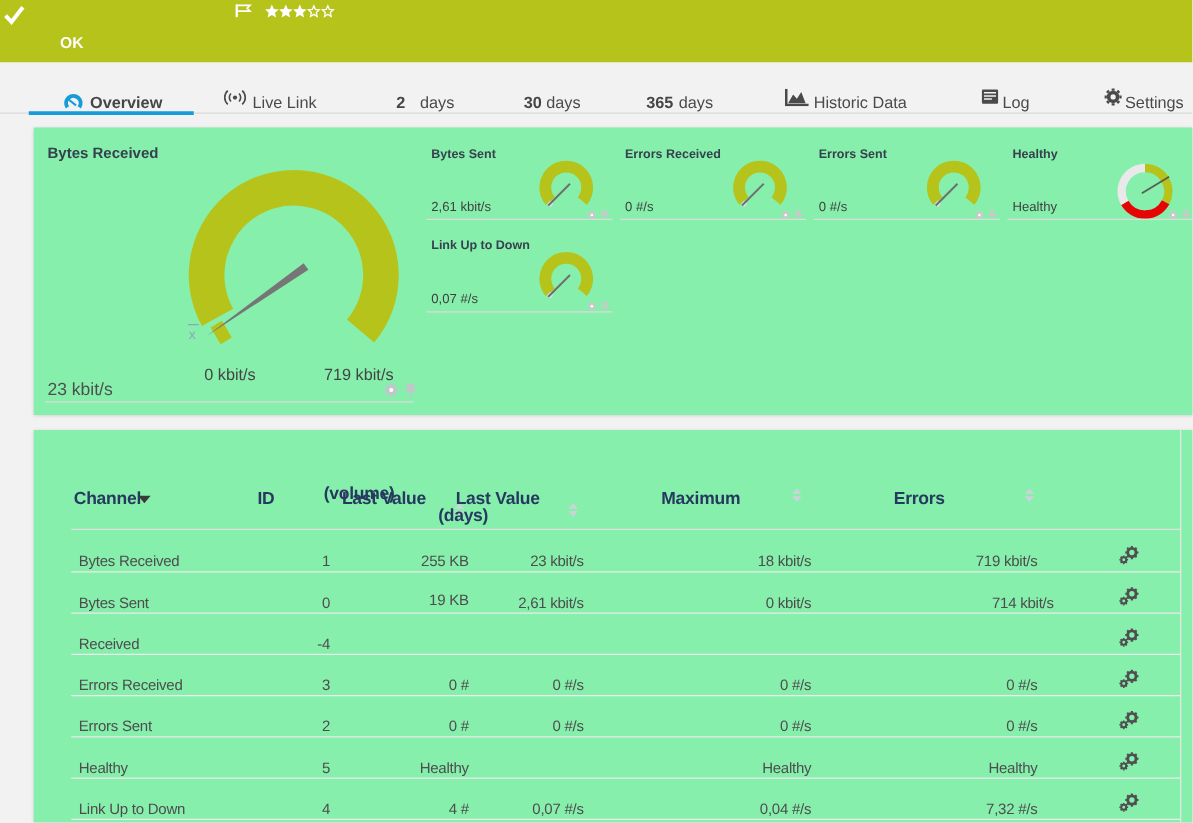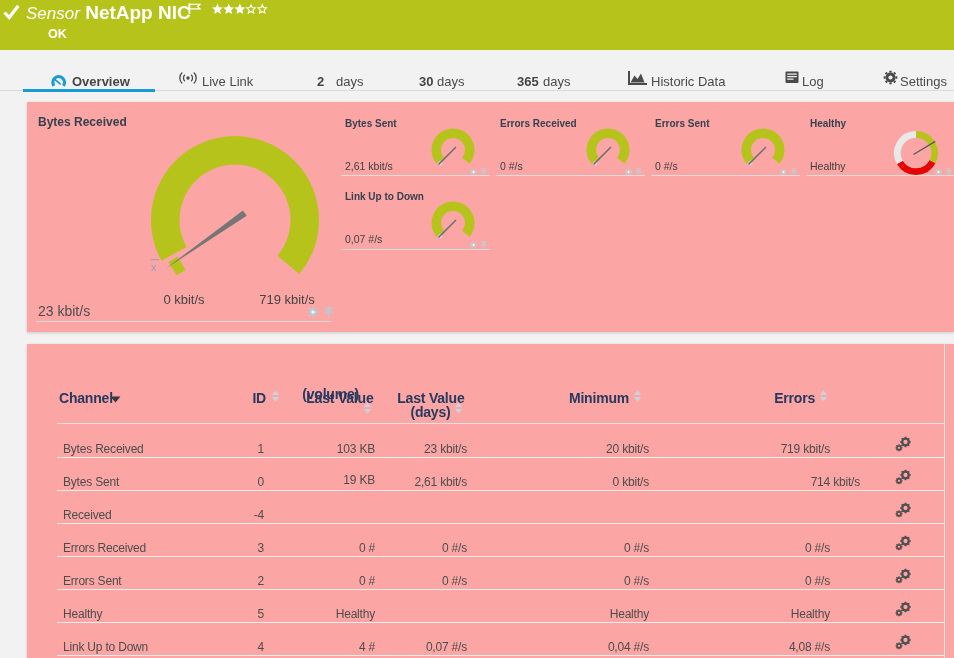--- a/index.html
+++ b/index.html
@@ -8,43 +8,42 @@
 .abs { position:absolute; }
 .hdr { position:absolute; top:0; left:0; width:954px; height:50px; background:#b6c31b; }
 .hdr .title { position:absolute; left:26px; top:1.5px; color:#fff; font-size:19px; white-space:nowrap; }
 .hdr .title em { font-style:italic; font-weight:normal; font-size:17px; }
 .hdr .title b { font-weight:bold; }
 .hdr .ok { position:absolute; left:48px; top:27px; color:#fff; font-size:12.5px; font-weight:bold; }
 .tabs { position:absolute; top:50px; left:0; width:954px; height:41px; background:#f2f2f2; border-bottom:1px solid #dadada; }
 .tabtxt { position:absolute; top:73.5px; font-size:13px; line-height:15px; color:#4a4a4a; white-space:nowrap; }
 .tabtxt b { font-weight:bold; color:#454545; }
 .ovl { position:absolute; left:23px; top:89px; width:132px; height:3px; background:#189cd8; }
-.panel { position:absolute; background:#fca5a5; box-shadow:0 1px 3px rgba(0,0,0,0.16); }
+.panel { position:absolute; background:#86efac; box-shadow:0 1px 3px rgba(0,0,0,0.16); }
 #p1 { left:27px; top:102px; width:927px; height:230px; }
 #p2 { left:27px; top:344px; width:927px; height:314px; }
 .mtitle { position:absolute; font-size:10px; font-weight:bold; color:#36414e; white-space:nowrap; letter-spacing:0px; }
 .mval { position:absolute; font-size:10.5px; color:#3f3f3f; white-space:nowrap; }
 .uline { position:absolute; height:1px; background:#dcdcdc; }
 .glabel { position:absolute; width:80px; text-align:center; font-size:13px; color:#444; }
 .bigval { position:absolute; left:11px; top:201px; font-size:14px; color:#4e4e4e; }
 .thead { position:absolute; font-size:14px; font-weight:bold; color:#26395e; white-space:nowrap; letter-spacing:-0.2px; }
-.thr { text-align:right; }
+.thr { text-align:left; }
 .cell { position:absolute; font-size:12px; color:#4d4d4d; white-space:nowrap; letter-spacing:-0.2px; }
 .cellr { text-align:right; }
 .sep { position:absolute; left:30px; width:887px; height:1px; background:#ececec; }
 .vline { position:absolute; left:917px; top:0; width:1px; height:314px; background:#e5e5e5; }
 </style>
 </head>
 <body>
 
 <div class="hdr">
   <svg class="abs" style="left:3px;top:4px" width="17" height="17" viewBox="0 0 17 17">
     <path d="M1.5 8.5 L6.2 13.6 L15.3 1.8" fill="none" stroke="#fff" stroke-width="3.2"></path>
   </svg>
-  <div class="title"><em>Sensor</em> <b>NetApp NIC</b></div>
   <svg class="abs" style="left:188px;top:3px" width="14" height="11" viewBox="0 0 14 11">
     <path d="M1.4 0.6 V10.8" stroke="#fff" stroke-width="1.8" fill="none"></path>
     <path d="M1.4 1.3 H12 L9.7 3.6 L12 5.9 H1.4 Z" fill="none" stroke="#fff" stroke-width="1.3"></path>
   </svg>
   <svg class="abs" style="left:212px;top:2.5px" width="57" height="13" viewBox="0 0 54 12.3">
     <g fill="#fff">
       <path id="s1" d="M5.2 0.5 L6.7 3.9 L10.3 4.3 L7.6 6.8 L8.4 10.4 L5.2 8.5 L2 10.4 L2.8 6.8 L0.1 4.3 L3.7 3.9 Z"></path>
       <use href="#s1" x="10.6"></use>
       <use href="#s1" x="21.2"></use>
     </g>
@@ -244,54 +243,54 @@
   <div class="thead thr" style="left:246.5px;top:45.5px;width:100px">Last Value</div>
   <div class="thead thr" style="left:232px;top:42px;width:100px">(volume)</div>
   <svg class="abs" style="left:335.5px;top:58px" width="9" height="12" viewBox="0 0 9 12">
       <path d="M4.5 0.5 L8.3 5 H0.7 Z M4.5 11.5 L0.7 7 H8.3 Z" fill="#ccd2da"></path>
     </svg>
   <div class="thead thr" style="left:337.5px;top:45.5px;width:100px">Last Value</div>
   <div class="thead thr" style="left:323.5px;top:59.5px;width:100px">(days)</div>
   <svg class="abs" style="left:427px;top:58px" width="9" height="12" viewBox="0 0 9 12">
       <path d="M4.5 0.5 L8.3 5 H0.7 Z M4.5 11.5 L0.7 7 H8.3 Z" fill="#ccd2da"></path>
     </svg>
-  <div class="thead thr" style="left:502px;top:45.5px;width:100px">Minimum</div>
+  <div class="thead thr" style="left:502px;top:45.5px;width:100px">Maximum</div>
   <svg class="abs" style="left:606px;top:45.5px" width="9" height="12" viewBox="0 0 9 12">
       <path d="M4.5 0.5 L8.3 5 H0.7 Z M4.5 11.5 L0.7 7 H8.3 Z" fill="#ccd2da"></path>
     </svg>
   <div class="thead thr" style="left:688px;top:45.5px;width:100px">Errors</div>
   <svg class="abs" style="left:792px;top:45.5px" width="9" height="12" viewBox="0 0 9 12">
       <path d="M4.5 0.5 L8.3 5 H0.7 Z M4.5 11.5 L0.7 7 H8.3 Z" fill="#ccd2da"></path>
     </svg>
   <div class="sep" style="top:78.5px;background:#e0e0e0"></div>
   <div class="cell" style="left:36px;top:97.5px">Bytes Received</div>
   <div class="cell cellr" style="left:177px;top:97.5px;width:60px">1</div>
-  <div class="cell cellr" style="left:248px;top:97.5px;width:100px">103 KB</div>
+  <div class="cell cellr" style="left:248px;top:97.5px;width:100px">255 KB</div>
   <div class="cell cellr" style="left:340px;top:97.5px;width:100px">23 kbit/s</div>
-  <div class="cell cellr" style="left:522px;top:97.5px;width:100px">20 kbit/s</div>
+  <div class="cell cellr" style="left:522px;top:97.5px;width:100px">18 kbit/s</div>
   <div class="cell cellr" style="left:703px;top:97.5px;width:100px">719 kbit/s</div>
   <svg class="abs" style="left:868px;top:92px" width="17" height="16" viewBox="0 0 17 16">
     <g stroke="#4f4f4f" fill="none">
       <circle cx="10.5" cy="6" r="3.3" stroke-width="2.3"></circle>
       <g stroke-width="1.7">
           <path d="M10.5 0.7 V2 M10.5 10 V11.3 M5.2 6 H6.5 M14.5 6 H15.8 M6.75 2.25 L7.7 3.2 M13.3 8.8 L14.25 9.75 M14.25 2.25 L13.3 3.2 M7.7 8.8 L6.75 9.75"></path>
         </g>
       <circle cx="4" cy="11.8" r="2" stroke-width="1.7"></circle>
       <g stroke-width="1.3">
           <path d="M4 8.3 V9.3 M4 14.3 V15.3 M0.5 11.8 H1.5 M6.5 11.8 H7.5 M1.5 9.3 L2.3 10.1 M5.7 13.5 L6.5 14.3 M6.5 9.3 L5.7 10.1 M2.3 13.5 L1.5 14.3"></path>
         </g>
     </g>
   </svg>
   <div class="sep" style="top:112.5px"></div>
   <div class="cell" style="left:36px;top:130.5px">Bytes Sent</div>
   <div class="cell cellr" style="left:177px;top:130.5px;width:60px">0</div>
   <div class="cell cellr" style="left:248px;top:129px;width:100px">19 KB</div>
   <div class="cell cellr" style="left:340px;top:130.5px;width:100px">2,61 kbit/s</div>
   <div class="cell cellr" style="left:522px;top:130.5px;width:100px">0 kbit/s</div>
-  <div class="cell cellr" style="left:733px;top:130.5px;width:100px">714 kbit/s</div>
+  <div class="cell cellr" style="left:716px;top:130.5px;width:100px">714 kbit/s</div>
   <svg class="abs" style="left:868px;top:125px" width="17" height="16" viewBox="0 0 17 16">
     <g stroke="#4f4f4f" fill="none">
       <circle cx="10.5" cy="6" r="3.3" stroke-width="2.3"></circle>
       <g stroke-width="1.7">
           <path d="M10.5 0.7 V2 M10.5 10 V11.3 M5.2 6 H6.5 M14.5 6 H15.8 M6.75 2.25 L7.7 3.2 M13.3 8.8 L14.25 9.75 M14.25 2.25 L13.3 3.2 M7.7 8.8 L6.75 9.75"></path>
         </g>
       <circle cx="4" cy="11.8" r="2" stroke-width="1.7"></circle>
       <g stroke-width="1.3">
           <path d="M4 8.3 V9.3 M4 14.3 V15.3 M0.5 11.8 H1.5 M6.5 11.8 H7.5 M1.5 9.3 L2.3 10.1 M5.7 13.5 L6.5 14.3 M6.5 9.3 L5.7 10.1 M2.3 13.5 L1.5 14.3"></path>
         </g>
@@ -367,21 +366,21 @@
           <path d="M4 8.3 V9.3 M4 14.3 V15.3 M0.5 11.8 H1.5 M6.5 11.8 H7.5 M1.5 9.3 L2.3 10.1 M5.7 13.5 L6.5 14.3 M6.5 9.3 L5.7 10.1 M2.3 13.5 L1.5 14.3"></path>
         </g>
     </g>
   </svg>
   <div class="sep" style="top:277.5px"></div>
   <div class="cell" style="left:36px;top:295.5px">Link Up to Down</div>
   <div class="cell cellr" style="left:177px;top:295.5px;width:60px">4</div>
   <div class="cell cellr" style="left:248px;top:295.5px;width:100px">4 #</div>
   <div class="cell cellr" style="left:340px;top:295.5px;width:100px">0,07 #/s</div>
   <div class="cell cellr" style="left:522px;top:295.5px;width:100px">0,04 #/s</div>
-  <div class="cell cellr" style="left:703px;top:295.5px;width:100px">4,08 #/s</div>
+  <div class="cell cellr" style="left:703px;top:295.5px;width:100px">7,32 #/s</div>
   <svg class="abs" style="left:868px;top:290px" width="17" height="16" viewBox="0 0 17 16">
     <g stroke="#4f4f4f" fill="none">
       <circle cx="10.5" cy="6" r="3.3" stroke-width="2.3"></circle>
       <g stroke-width="1.7">
           <path d="M10.5 0.7 V2 M10.5 10 V11.3 M5.2 6 H6.5 M14.5 6 H15.8 M6.75 2.25 L7.7 3.2 M13.3 8.8 L14.25 9.75 M14.25 2.25 L13.3 3.2 M7.7 8.8 L6.75 9.75"></path>
         </g>
       <circle cx="4" cy="11.8" r="2" stroke-width="1.7"></circle>
       <g stroke-width="1.3">
           <path d="M4 8.3 V9.3 M4 14.3 V15.3 M0.5 11.8 H1.5 M6.5 11.8 H7.5 M1.5 9.3 L2.3 10.1 M5.7 13.5 L6.5 14.3 M6.5 9.3 L5.7 10.1 M2.3 13.5 L1.5 14.3"></path>
         </g>

